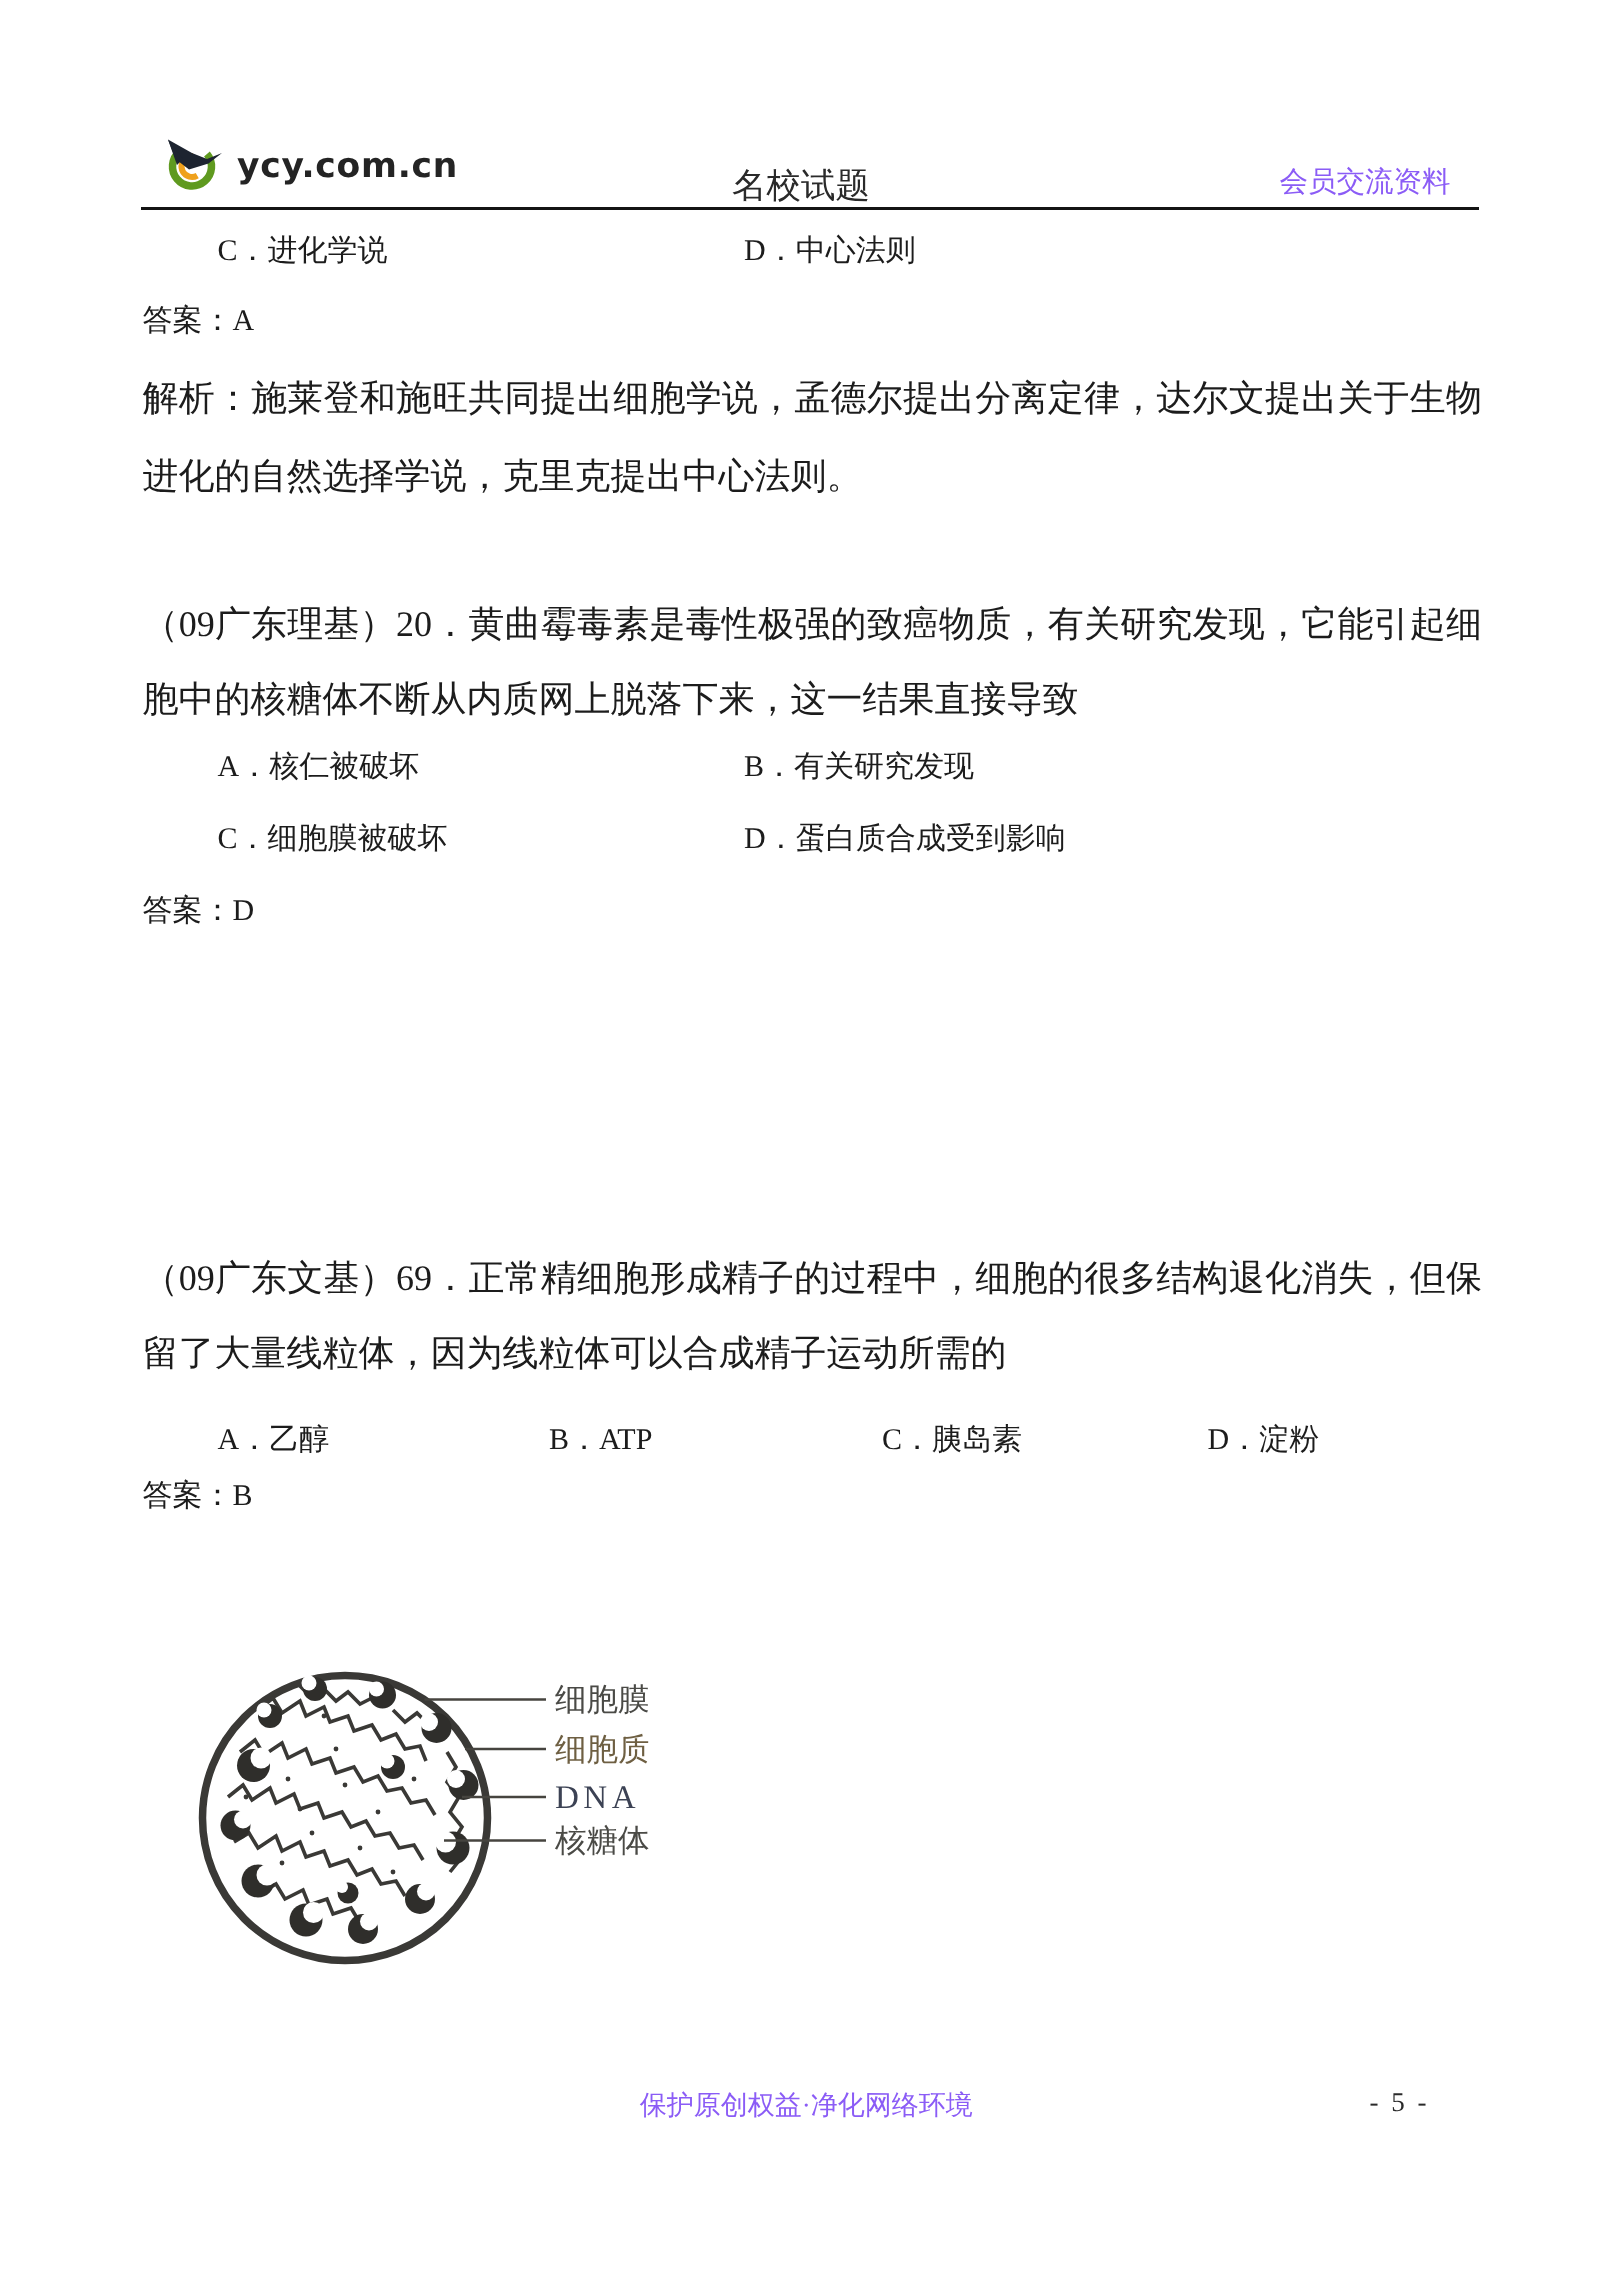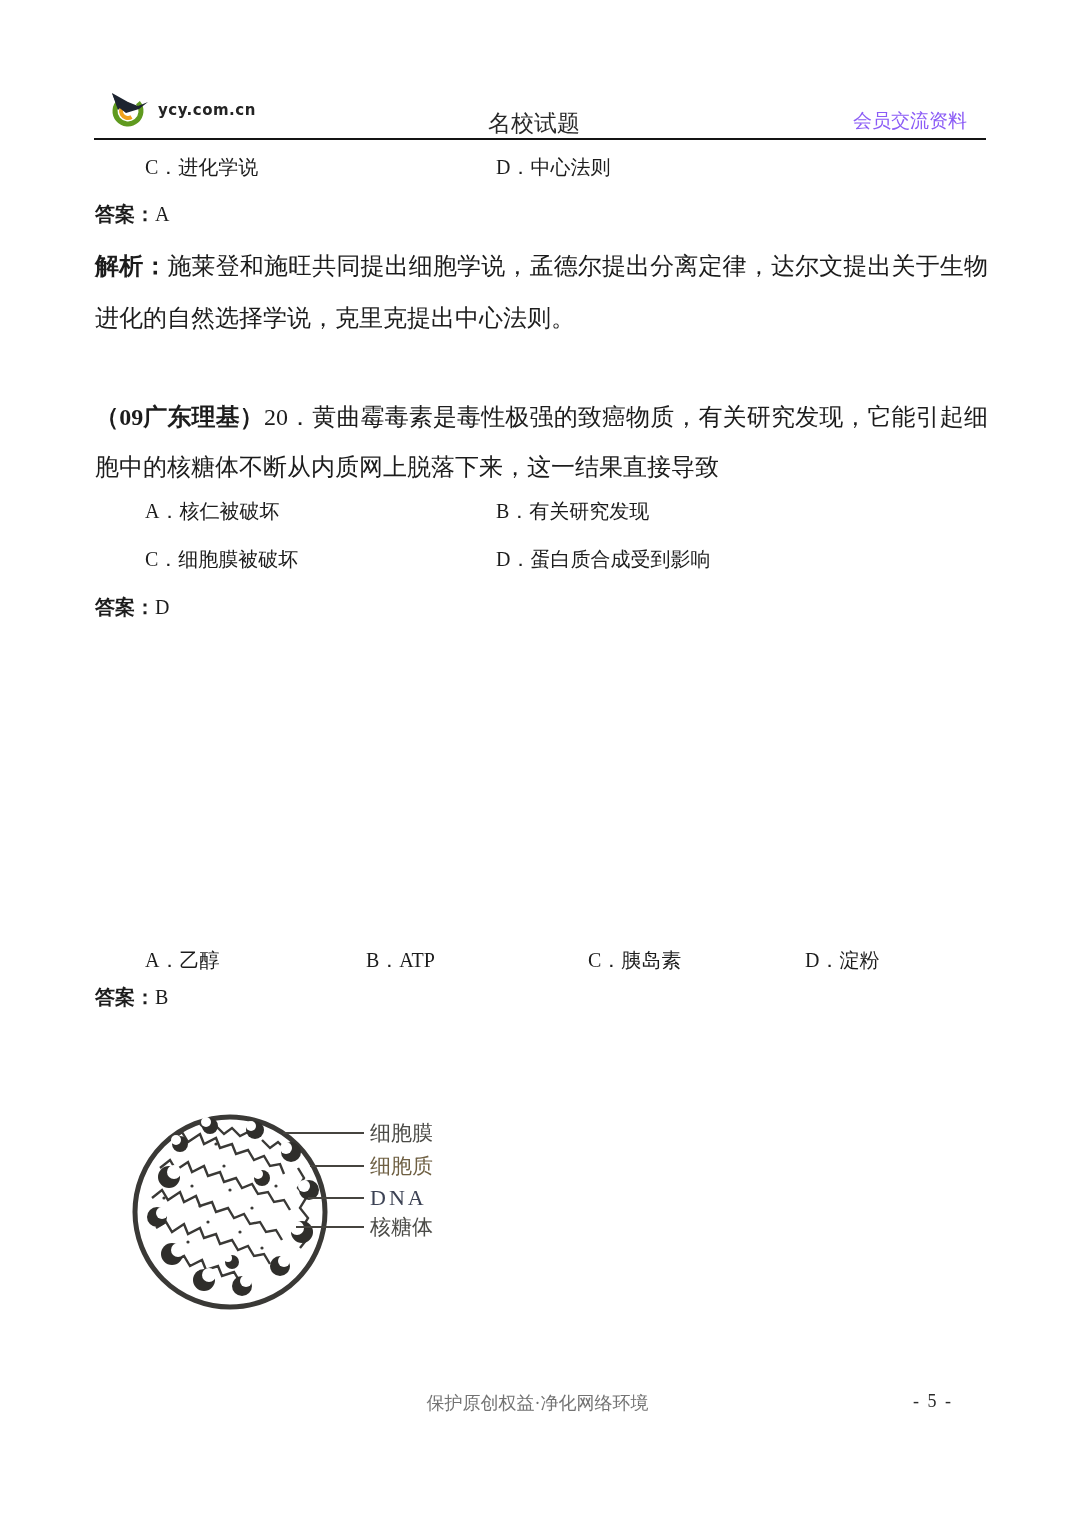--- a/index.html
+++ b/index.html
@@ -6,32 +6,32 @@
   .page{
     position:relative;
     width:1075px;height:1518px;
     background:#ffffff;
     font-family:"Liberation Serif","DejaVu Serif",serif;
     color:#1c1c1c;
     overflow:hidden;
   }
   
   .logo{position:absolute;left:108px;top:86px;display:flex;align-items:center;gap:8px;}
-  .logo-text{font-family:"DejaVu Sans","Liberation Sans",sans-serif;font-weight:bold;font-size:15px;color:#242424;letter-spacing:0.5px;}
+  .logo-text{font-family:"DejaVu Sans","Liberation Sans",sans-serif;font-weight:bold;font-size:23px;color:#242424;letter-spacing:0.5px;}
   .hdr-center{position:absolute;left:488px;top:108px;font-size:23px;color:#2a2a2a;}
   .hdr-right{position:absolute;right:108px;top:108px;font-size:19px;color:#8b5cf6;}
   .hdr-rule{position:absolute;left:94px;top:138px;width:892px;height:2px;background:#141414;}
   
   .para{position:absolute;left:95px;width:893px;font-size:24px;line-height:52px;text-align:justify;text-justify:inter-character;}
   .para-tight{line-height:50px;}
   .opt{position:absolute;font-size:20px;line-height:28px;white-space:nowrap;}
   .ansline{position:absolute;left:95px;font-size:20px;line-height:28px;white-space:nowrap;}
-  b{font-weight:bold;margin-top:36px;}
+  b{font-weight:normal;margin-top:36px;}
   
-  .footer-slogan{position:absolute;left:0;top:1391px;width:100%;text-align:center;font-size:18px;color:#737373;}
+  .footer-slogan{position:absolute;left:0;top:1391px;width:100%;text-align:center;font-size:18px;color:#8b5cf6;}
   .footer-page{position:absolute;right:122px;top:1391px;font-size:18px;color:#2a2a2a;letter-spacing:2px;}
   
   .diagram{position:absolute;left:112px;top:1082px;}
 </style>
 </head>
 <body>
 
 <div class="page">
 
   <div class="logo">
@@ -59,20 +59,21 @@
   <div class="para para-tight" style="top:392px"><b>（09广东理基）</b><span>20．黄曲霉毒素是毒性极强的致癌物质，有关研究发现，它能引起细胞中的核糖体不断从内质网上脱落下来，这一结果直接导致</span></div>
 
   <span class="opt" style="left:145px;top:497px">A．核仁被破坏</span>
   <span class="opt" style="left:496px;top:497px">B．有关研究发现</span>
   <span class="opt" style="left:145px;top:545px">C．细胞膜被破坏</span>
   <span class="opt" style="left:496px;top:545px">D．蛋白质合成受到影响</span>
 
   <div class="ansline" style="top:593px"><b>答案：</b><span>D</span></div>
 
 
+  <div class="para para-tight" style="top:828px"><b>（09广东文基）</b><span>69．正常精细胞形成精子的过程中，细胞的很多结构退化消失，但保留了大量线粒体，因为线粒体可以合成精子运动所需的</span></div>
 
   <span class="opt" style="left:145px;top:946px">A．乙醇</span>
   <span class="opt" style="left:366px;top:946px">B．ATP</span>
   <span class="opt" style="left:588px;top:946px">C．胰岛素</span>
   <span class="opt" style="left:805px;top:946px">D．淀粉</span>
 
   <div class="ansline" style="top:983px"><b>答案：</b><span>B</span></div>
 
   <div class="diagram">
     <svg width="550" height="235" viewBox="0 0 550 235" font-family="Liberation Serif, DejaVu Serif, serif">

